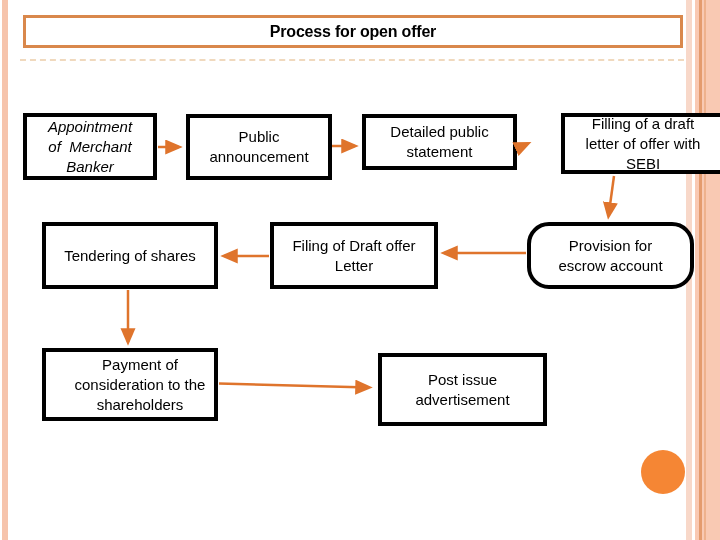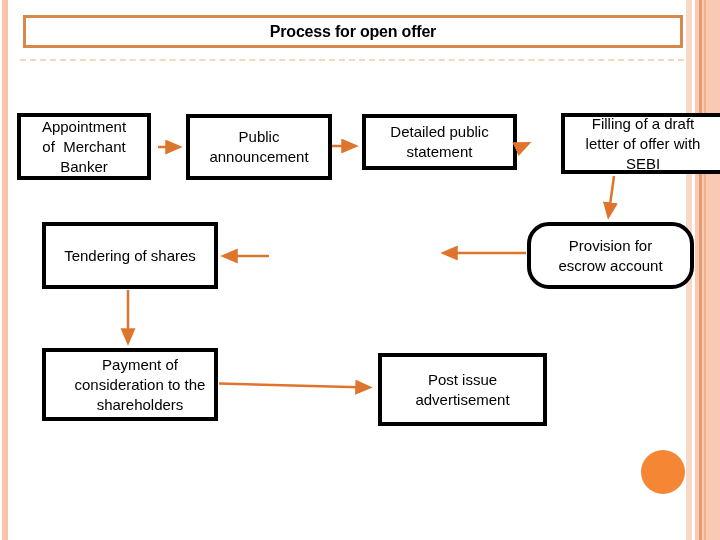--- a/index.html
+++ b/index.html
@@ -25,21 +25,21 @@
     position:absolute;left:20px;top:59px;width:664px;height:0;
     border-top:2px dashed #F0D9BE;
   }
   
   .fbox{
     position:absolute;box-sizing:border-box;background:#fff;
     border:4px solid #000;display:flex;align-items:center;justify-content:center;
     text-align:center;font-size:15px;line-height:20px;overflow:visible;
   }
   .fbox .lbl{white-space:pre-wrap;display:block;}
-  #box-appointment{left:17px;top:113px;width:134px;height:67px;}
+  #box-appointment{left:23px;top:113px;width:134px;height:67px;font-style:italic;}
   #box-public{left:186px;top:114px;width:146px;height:66px;}
   #box-detailed{left:362px;top:114px;width:155px;height:56px;}
   #box-sebi{left:533px;top:113px;width:164px;height:61px;margin-left:28px;}
   #box-tendering{left:42px;top:222px;width:176px;height:67px;text-align:right;}
   #box-filing{left:270px;top:222px;width:168px;height:67px;}
   #box-escrow{left:527px;top:222px;width:167px;height:67px;border-radius:22px;}
   #box-payment{left:42px;top:348px;width:176px;height:73px;padding-left:20px;}
   #box-postissue{left:378px;top:353px;width:169px;height:73px;}
   
   #arrows{position:absolute;left:0;top:0;width:720px;height:540px;pointer-events:none;}
@@ -80,20 +80,24 @@
 statement</span>
   </div>
   <div class="fbox" id="box-sebi">
     <span class="lbl">Filling of a draft
 letter of offer with
 SEBI</span>
   </div>
   <div class="fbox" id="box-tendering">
     <span class="lbl">Tendering of shares</span>
   </div>
+  <div class="fbox" id="box-filing">
+    <span class="lbl">Filing of Draft offer
+Letter</span>
+  </div>
   <div class="fbox" id="box-escrow">
     <span class="lbl">Provision for
 escrow account</span>
   </div>
   <div class="fbox" id="box-payment">
     <span class="lbl">Payment of
 consideration to the
 shareholders</span>
   </div>
   <div class="fbox" id="box-postissue">

